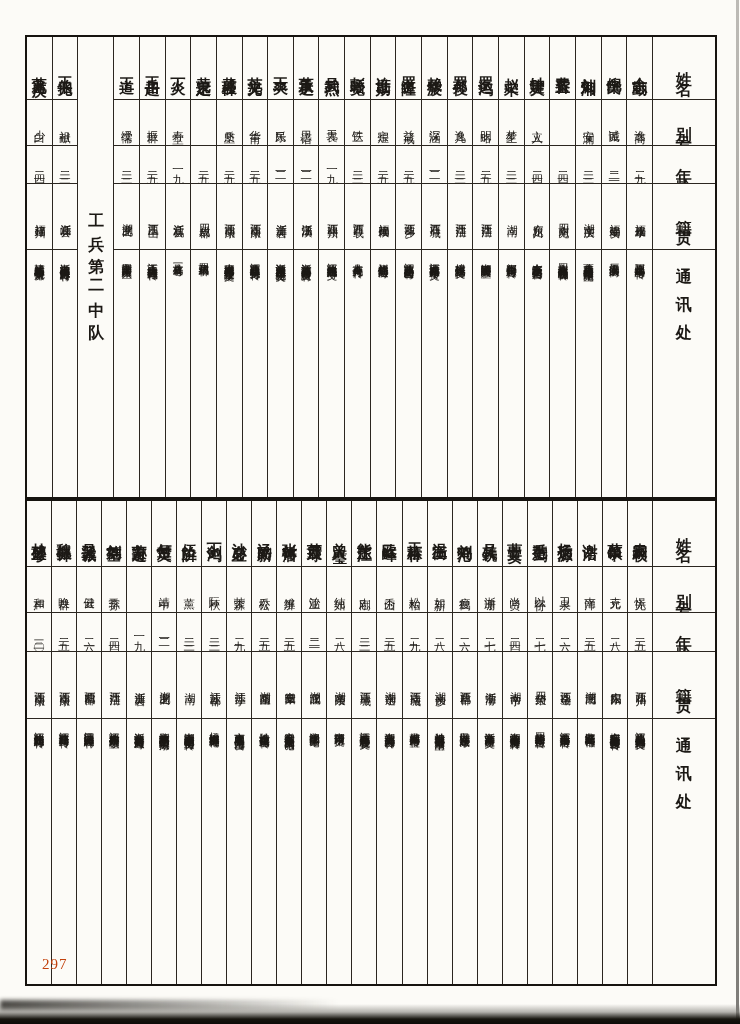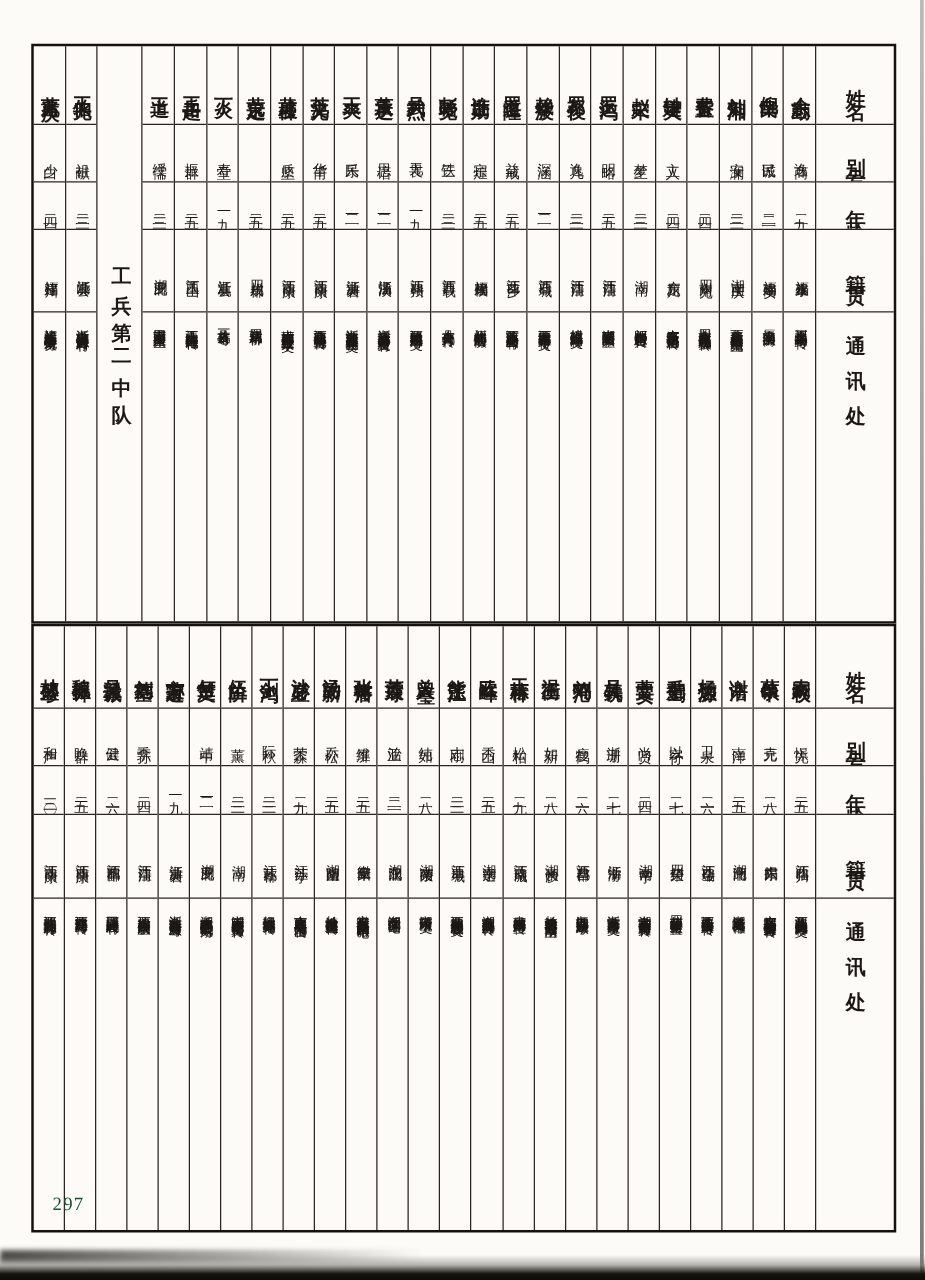--- a/index.html
+++ b/index.html
@@ -59,21 +59,21 @@
   .table-bottom .cell.alias{height:46px;}
   .table-bottom .cell.age{height:39px;}
   .table-bottom .cell.native{height:67px;}
   
   .header-col .cell{font-size:16px;font-weight:bold;}
   .header-col .cell.h2{letter-spacing:10px;}
   .header-col .cell.h3{letter-spacing:28px;}
   
   .page-number{
     position:absolute;left:42px;top:956px;
-    font-size:15px;color:#14532d;letter-spacing:1px;
+    font-size:15px;color:#c2410c;letter-spacing:1px;
   }
   .scan-right{
     position:absolute;top:0;right:1px;width:3px;height:100%;
     background:linear-gradient(to bottom,rgba(70,66,60,.35),rgba(40,38,34,.6));
   }
   .scan-bottom{
     position:absolute;left:0;right:0;bottom:0;height:20px;
     background:linear-gradient(to bottom,rgba(150,148,142,.0),rgba(120,118,112,.55) 40%,#17150f 75%,#0c0b08);
   }
   .scan-bottom-smudge{

